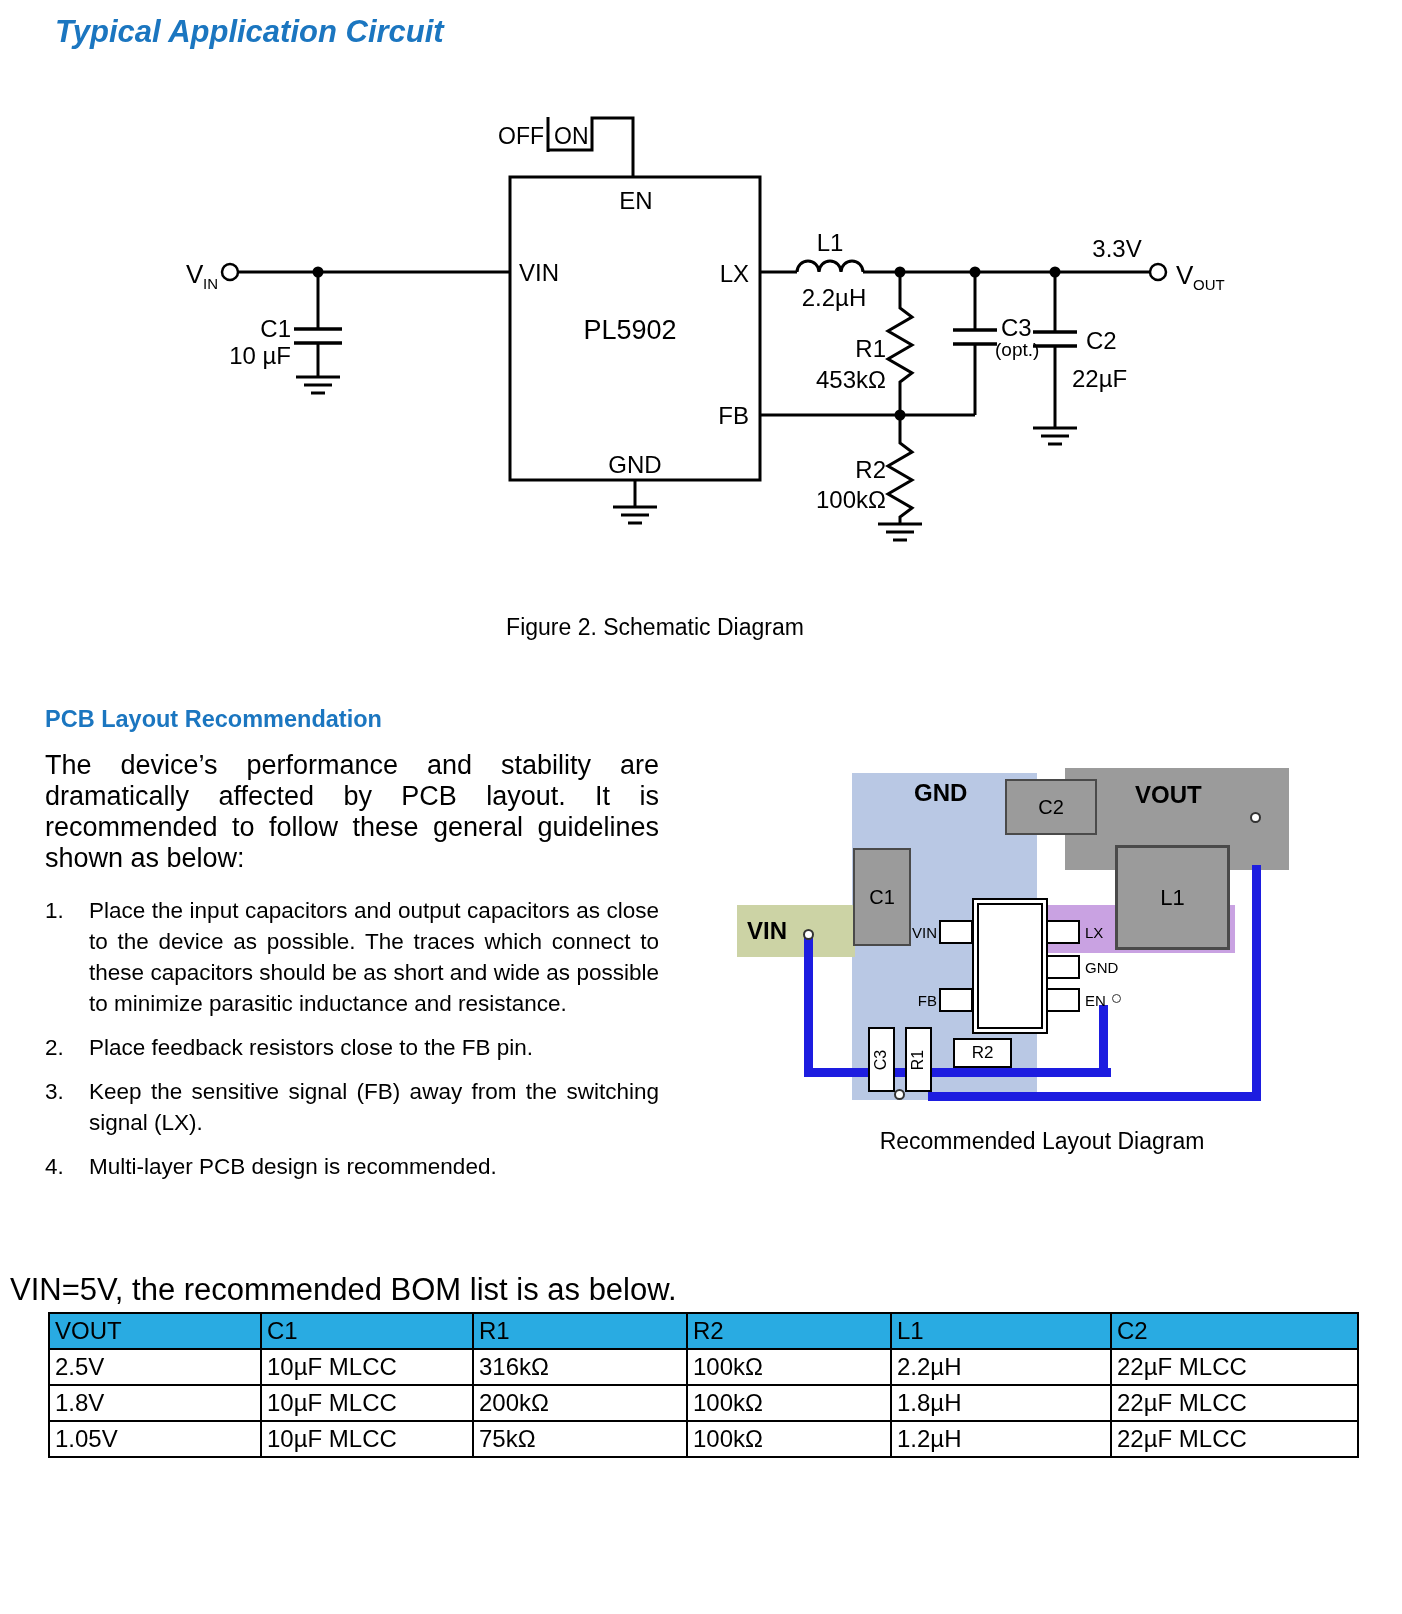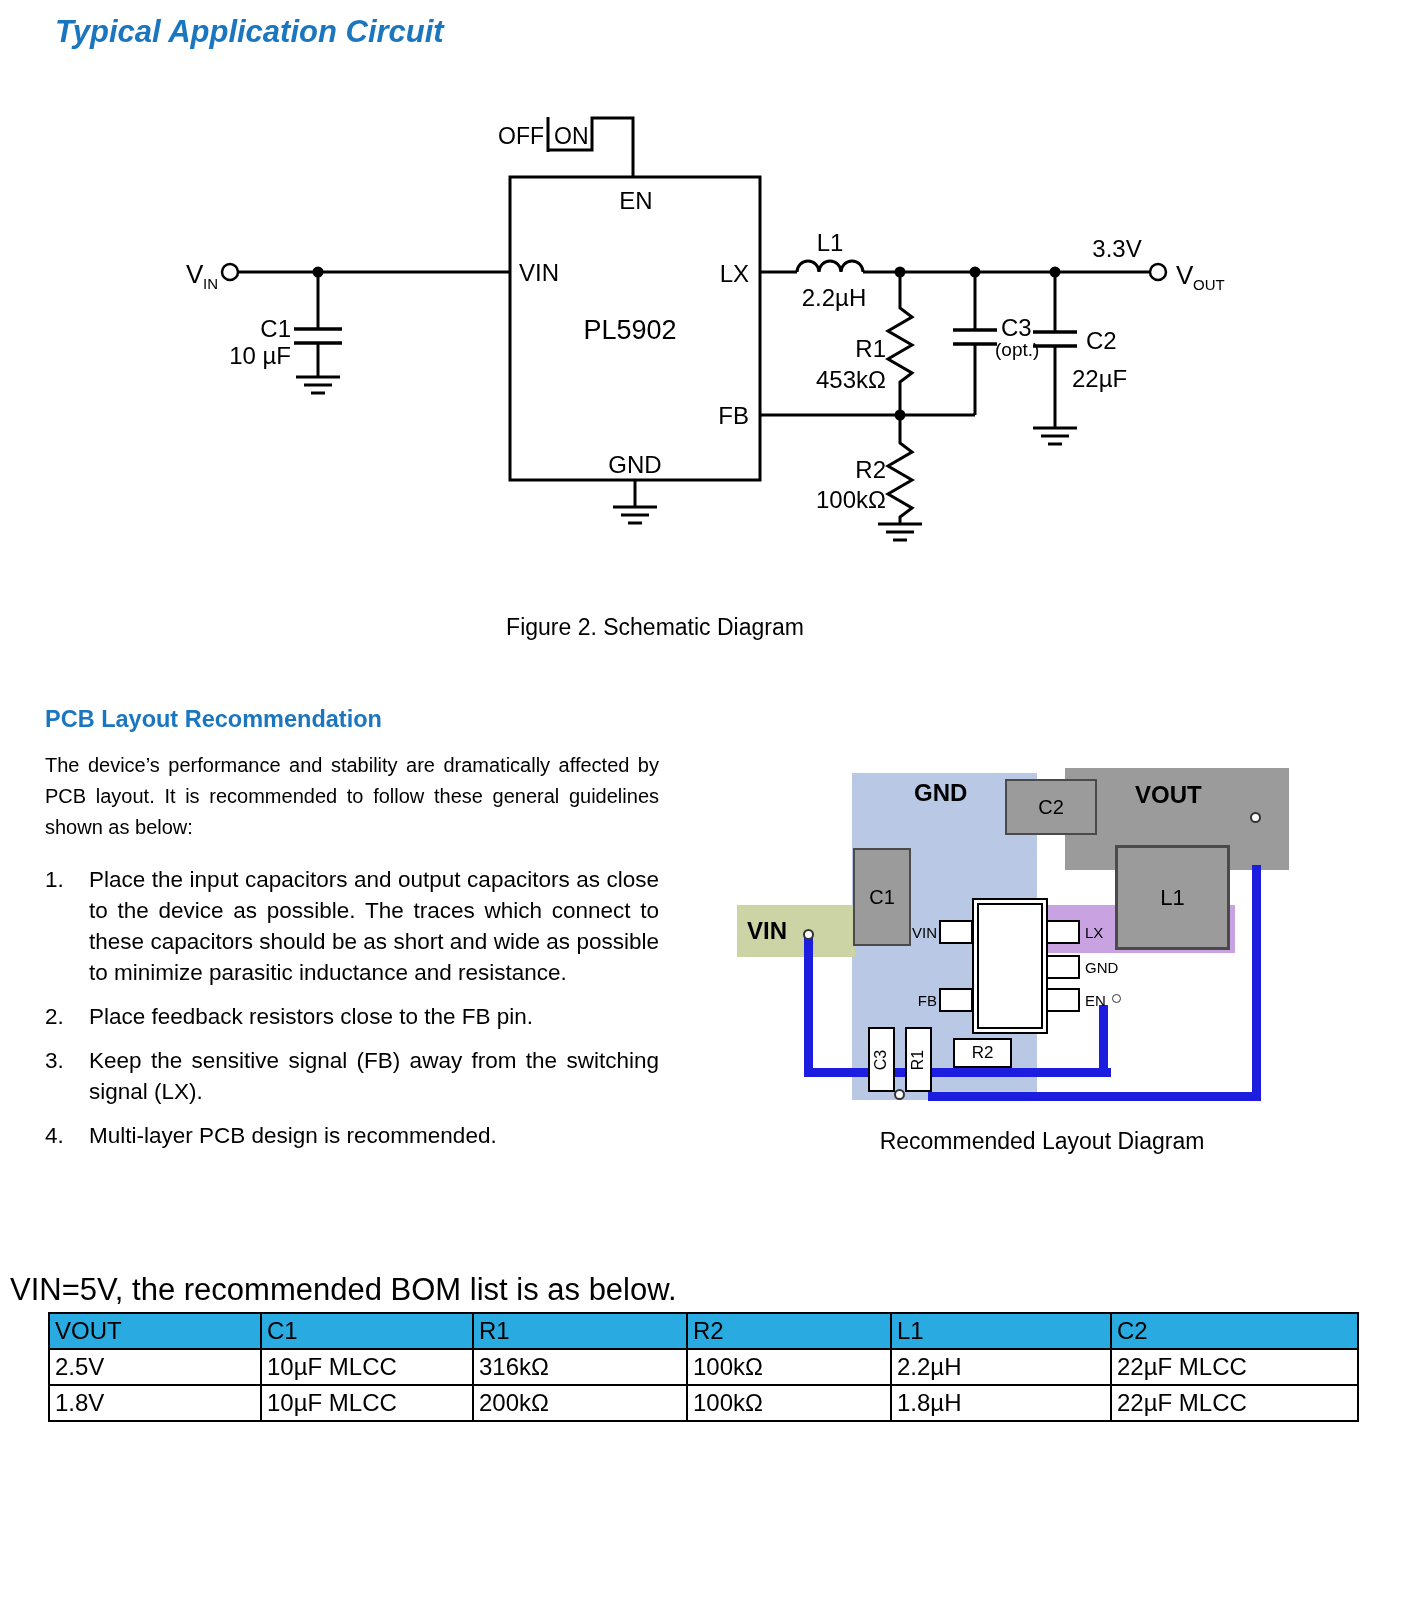--- a/index.html
+++ b/index.html
@@ -21,21 +21,21 @@
     color:var(--heading_blue);
     font-style:italic;
   }
   svg.schematic{position:absolute;left:0;top:0;}
   svg text{font-family:"Liberation Sans",sans-serif;fill:#000;}
   .fig-caption{
     position:absolute;left:0;top:614px;width:1310px;text-align:center;font-size:23px;
   }
   .left-col{position:absolute;left:45px;top:698px;width:614px;}
   .left-col h2{font-size:23.5px;font-weight:bold;color:var(--heading_blue);margin:8px 0 17px 0;}
-  .intro{font-size:20px;line-height:31px;text-align:justify;margin:0 0 21px 0;}
+  .intro{font-size:27px;line-height:31px;text-align:justify;margin:0 0 21px 0;}
   .item{display:flex;font-size:22.5px;line-height:31px;margin-bottom:13px;}
   .item .num{width:44px;flex:none;}
   .item .txt{flex:1;text-align:justify;}
 
   .pcb{position:absolute;left:735px;top:765px;width:560px;height:350px;}
   .region{position:absolute;box-sizing:border-box;}
   .region-label{position:absolute;font-size:24px;font-weight:bold;}
   .gbox{
     position:absolute;box-sizing:border-box;background:var(--component_gray);
     border:2px solid #4a4a4a;display:flex;align-items:center;justify-content:center;
@@ -283,14 +283,22 @@
       <td>22µF MLCC</td>
     </tr>
     <tr>
       <td>1.8V</td>
       <td>10µF MLCC</td>
       <td>200kΩ</td>
       <td>100kΩ</td>
       <td>1.8µH</td>
       <td>22µF MLCC</td>
     </tr>
+    <tr>
+      <td>1.05V</td>
+      <td>10µF MLCC</td>
+      <td>75kΩ</td>
+      <td>100kΩ</td>
+      <td>1.2µH</td>
+      <td>22µF MLCC</td>
+    </tr>
   </tbody>
 </table>
 
 </body></html>

